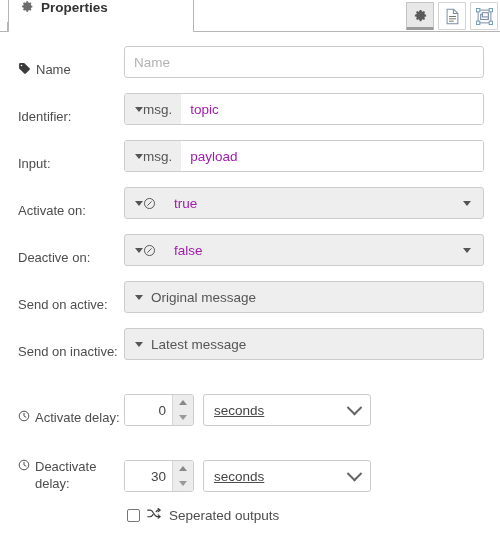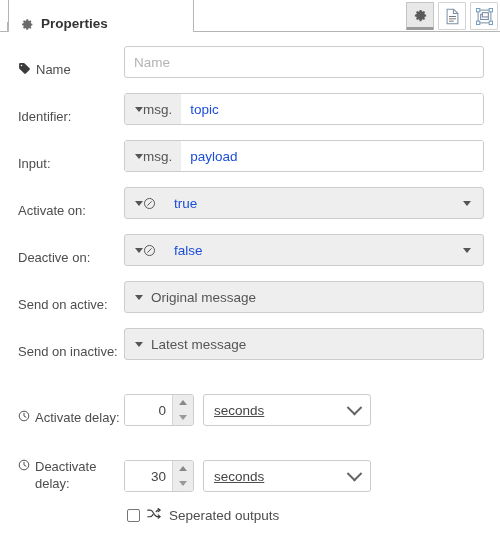--- a/index.html
+++ b/index.html
@@ -34,21 +34,21 @@
     box-sizing: border-box;
   }
   .tab {
     position: absolute;
     left: 8px;
     top: 0;
     height: 32px;
     padding: 0 14px 0 12px;
     min-width: 186px;
     display: flex;
-    align-items: flex-end;
+    align-items: flex-start;
     gap: 7px;
     background: #ffffff;
     border: 1px solid #b5b5b5;
     border-bottom: 1px solid #ffffff;
     border-top: none;
     box-sizing: border-box;
     border-radius: 0 0 2px 2px;
     cursor: pointer;
   }
   .tab-label {
@@ -165,21 +165,21 @@
   }
   .type-prefix.flat { background: transparent; }
   .prefix-text {
     font-size: 13.5px;
     color: #555555;
     white-space: nowrap;
   }
   .typed-value {
     flex: 1 1 auto;
     font-size: 13.5px;
-    color: #1d4ed8;
+    color: #a21caf;
     padding: 0 9px;
     background: #ffffff;
     height: 100%;
     display: flex;
     align-items: center;
     box-sizing: border-box;
   }
   .typed-value.gray { background: #eeeeee; }
 
   .caret-down {

